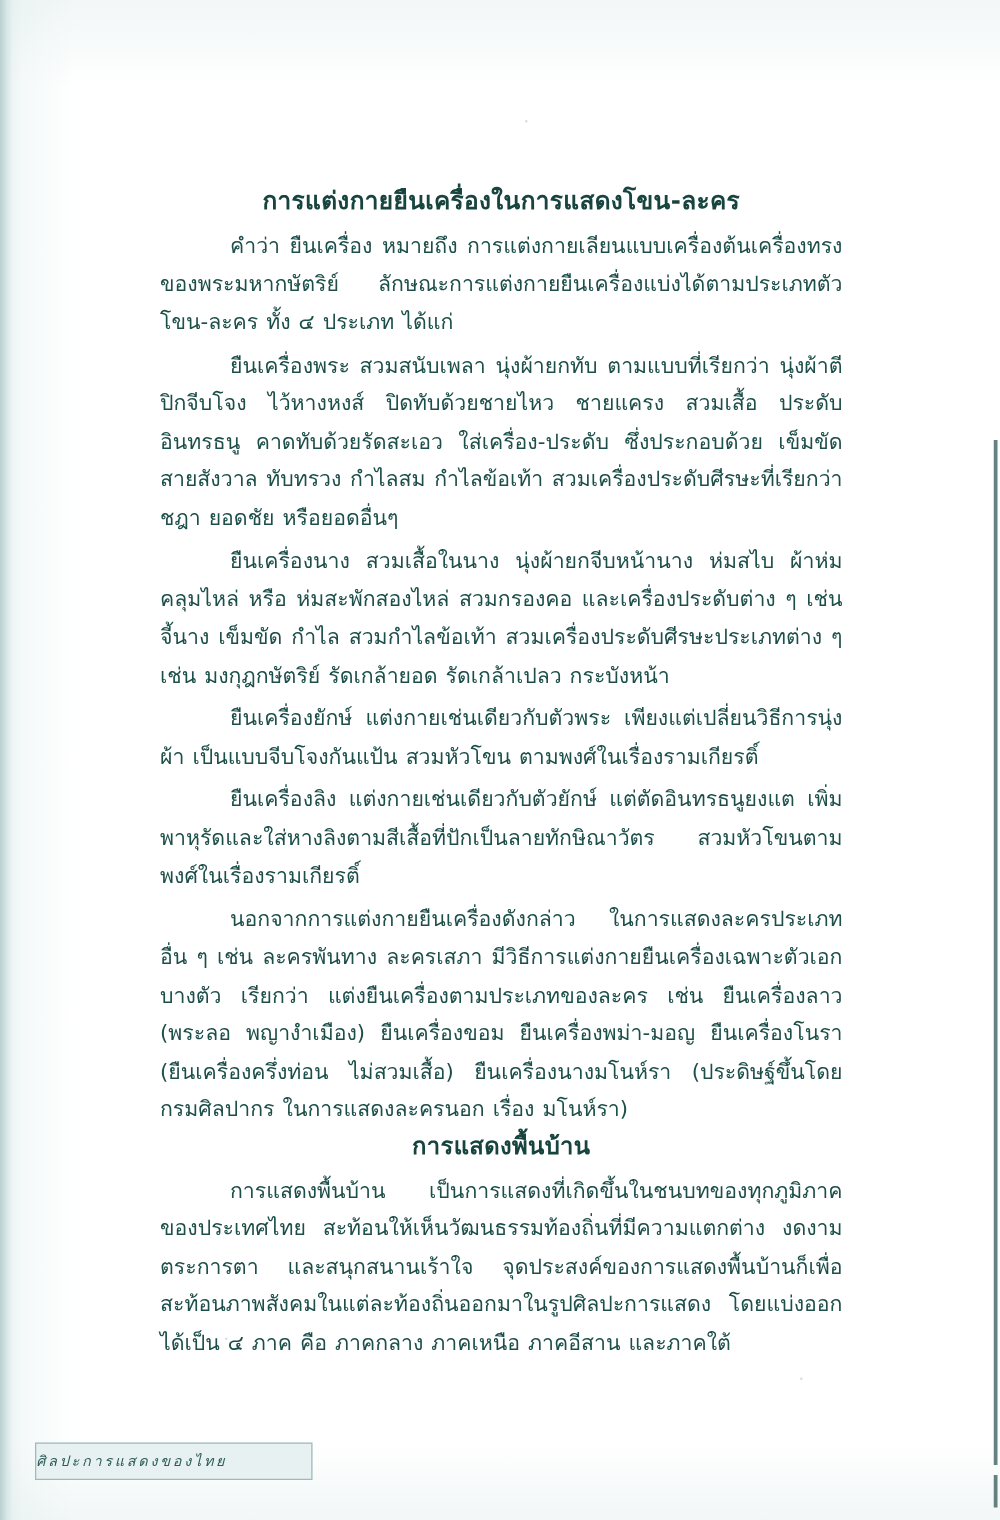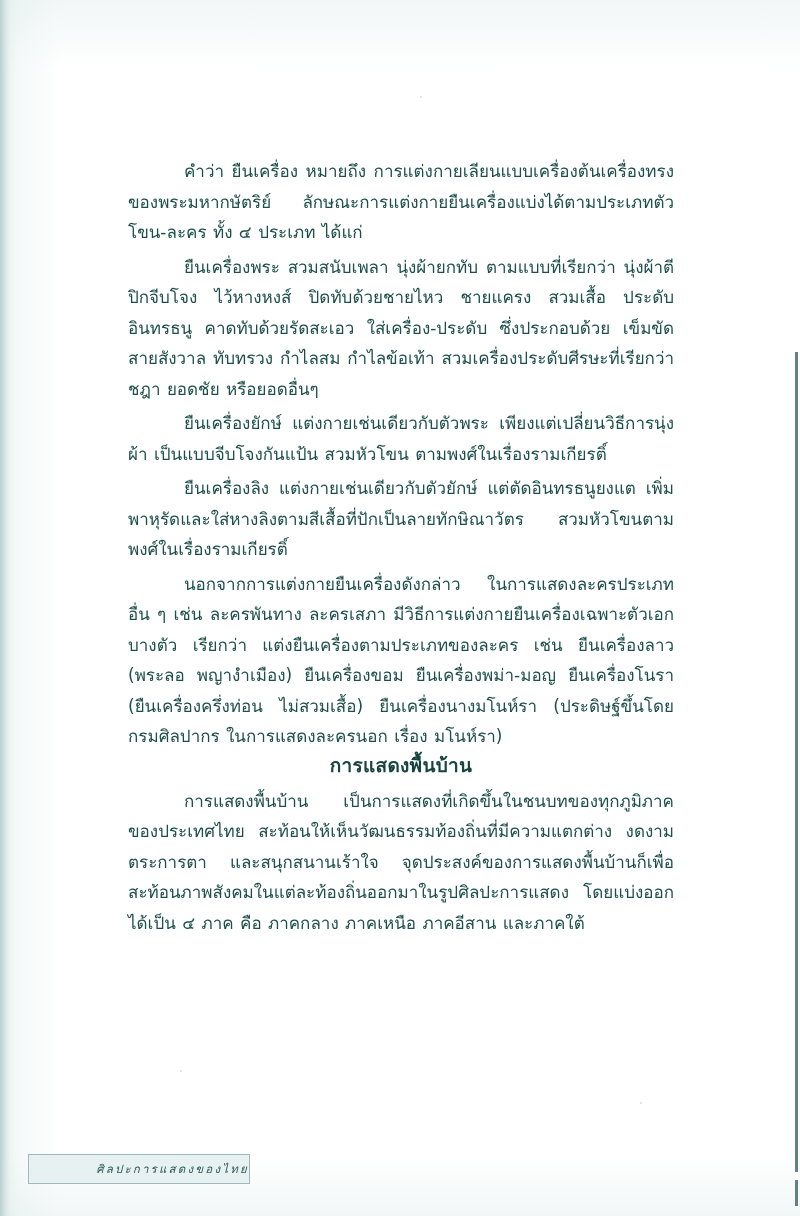--- a/index.html
+++ b/index.html
@@ -86,21 +86,21 @@
   .footer-label {
     position: absolute;
     left: 28px;
     bottom: 32px;
     width: 220px;
     height: 28px;
     border: 1px solid #9fb9bb;
     background: #e7f1f1;
     display: flex;
     align-items: center;
-    justify-content: flex-end;
+    justify-content: flex-start;
   }
   .footer-label span {
     font-size: 11.5px;
     letter-spacing: 2.2px;
     color: #2c5c57;
     font-style: italic;
     white-space: nowrap;
   }
 
   
@@ -114,23 +114,25 @@
 </head>
 <body>
 
 <div class="page">
   <div class="left-edge"></div>
   <div class="right-bar"></div>
   <div class="right-bar seg2"></div>
 
   <div class="content">
 
+    <h1 class="doc-title">การแต่งกายยืนเครื่องในการแสดงโขน-ละคร</h1>
 
     <p class="para first-after-title">คำว่า ยืนเครื่อง หมายถึง การแต่งกายเลียนแบบเครื่องต้นเครื่องทรงของพระมหากษัตริย์ ลักษณะการแต่งกายยืนเครื่องแบ่งได้ตามประเภทตัวโขน-ละคร ทั้ง ๔ ประเภท ได้แก่</p>
     <p class="para">ยืนเครื่องพระ สวมสนับเพลา นุ่งผ้ายกทับ ตามแบบที่เรียกว่า นุ่งผ้าตีปิกจีบโจง ไว้หางหงส์ ปิดทับด้วยชายไหว ชายแครง สวมเสื้อ ประดับอินทรธนู คาดทับด้วยรัดสะเอว ใส่เครื่อง-ประดับ ซึ่งประกอบด้วย เข็มขัด สายสังวาล ทับทรวง กำไลสม กำไลข้อเท้า สวมเครื่องประดับศีรษะที่เรียกว่า ชฎา ยอดชัย หรือยอดอื่นๆ</p>
+    <p class="para">ยืนเครื่องนาง สวมเสื้อในนาง นุ่งผ้ายกจีบหน้านาง ห่มสไบ ผ้าห่มคลุมไหล่ หรือ ห่มสะพักสองไหล่ สวมกรองคอ และเครื่องประดับต่าง ๆ เช่น จี้นาง เข็มขัด กำไล สวมกำไลข้อเท้า สวมเครื่องประดับศีรษะประเภทต่าง ๆ เช่น มงกุฎกษัตริย์ รัดเกล้ายอด รัดเกล้าเปลว กระบังหน้า</p>
     <p class="para">ยืนเครื่องยักษ์ แต่งกายเช่นเดียวกับตัวพระ เพียงแต่เปลี่ยนวิธีการนุ่งผ้า เป็นแบบจีบโจงกันแป้น สวมหัวโขน ตามพงศ์ในเรื่องรามเกียรติ์</p>
     <p class="para">ยืนเครื่องลิง แต่งกายเช่นเดียวกับตัวยักษ์ แต่ตัดอินทรธนูยงแต เพิ่มพาหุรัดและใส่หางลิงตามสีเสื้อที่ปักเป็นลายทักษิณาวัตร สวมหัวโขนตามพงศ์ในเรื่องรามเกียรติ์</p>
     <p class="para">นอกจากการแต่งกายยืนเครื่องดังกล่าว ในการแสดงละครประเภทอื่น ๆ เช่น ละครพันทาง ละครเสภา มีวิธีการแต่งกายยืนเครื่องเฉพาะตัวเอกบางตัว เรียกว่า แต่งยืนเครื่องตามประเภทของละคร เช่น ยืนเครื่องลาว (พระลอ พญางำเมือง) ยืนเครื่องขอม ยืนเครื่องพม่า-มอญ ยืนเครื่องโนรา (ยืนเครื่องครึ่งท่อน ไม่สวมเสื้อ) ยืนเครื่องนางมโนห์รา (ประดิษฐ์ขึ้นโดยกรมศิลปากร ในการแสดงละครนอก เรื่อง มโนห์รา)</p>
 
     <h2 class="section-title">การแสดงพื้นบ้าน</h2>
 
     <p class="para first-after-title">การแสดงพื้นบ้าน เป็นการแสดงที่เกิดขึ้นในชนบทของทุกภูมิภาคของประเทศไทย สะท้อนให้เห็นวัฒนธรรมท้องถิ่นที่มีความแตกต่าง งดงามตระการตา และสนุกสนานเร้าใจ จุดประสงค์ของการแสดงพื้นบ้านก็เพื่อสะท้อนภาพสังคมในแต่ละท้องถิ่นออกมาในรูปศิลปะการแสดง โดยแบ่งออกได้เป็น ๔ ภาค คือ ภาคกลาง ภาคเหนือ ภาคอีสาน และภาคใต้</p>
 
   </div>
 

